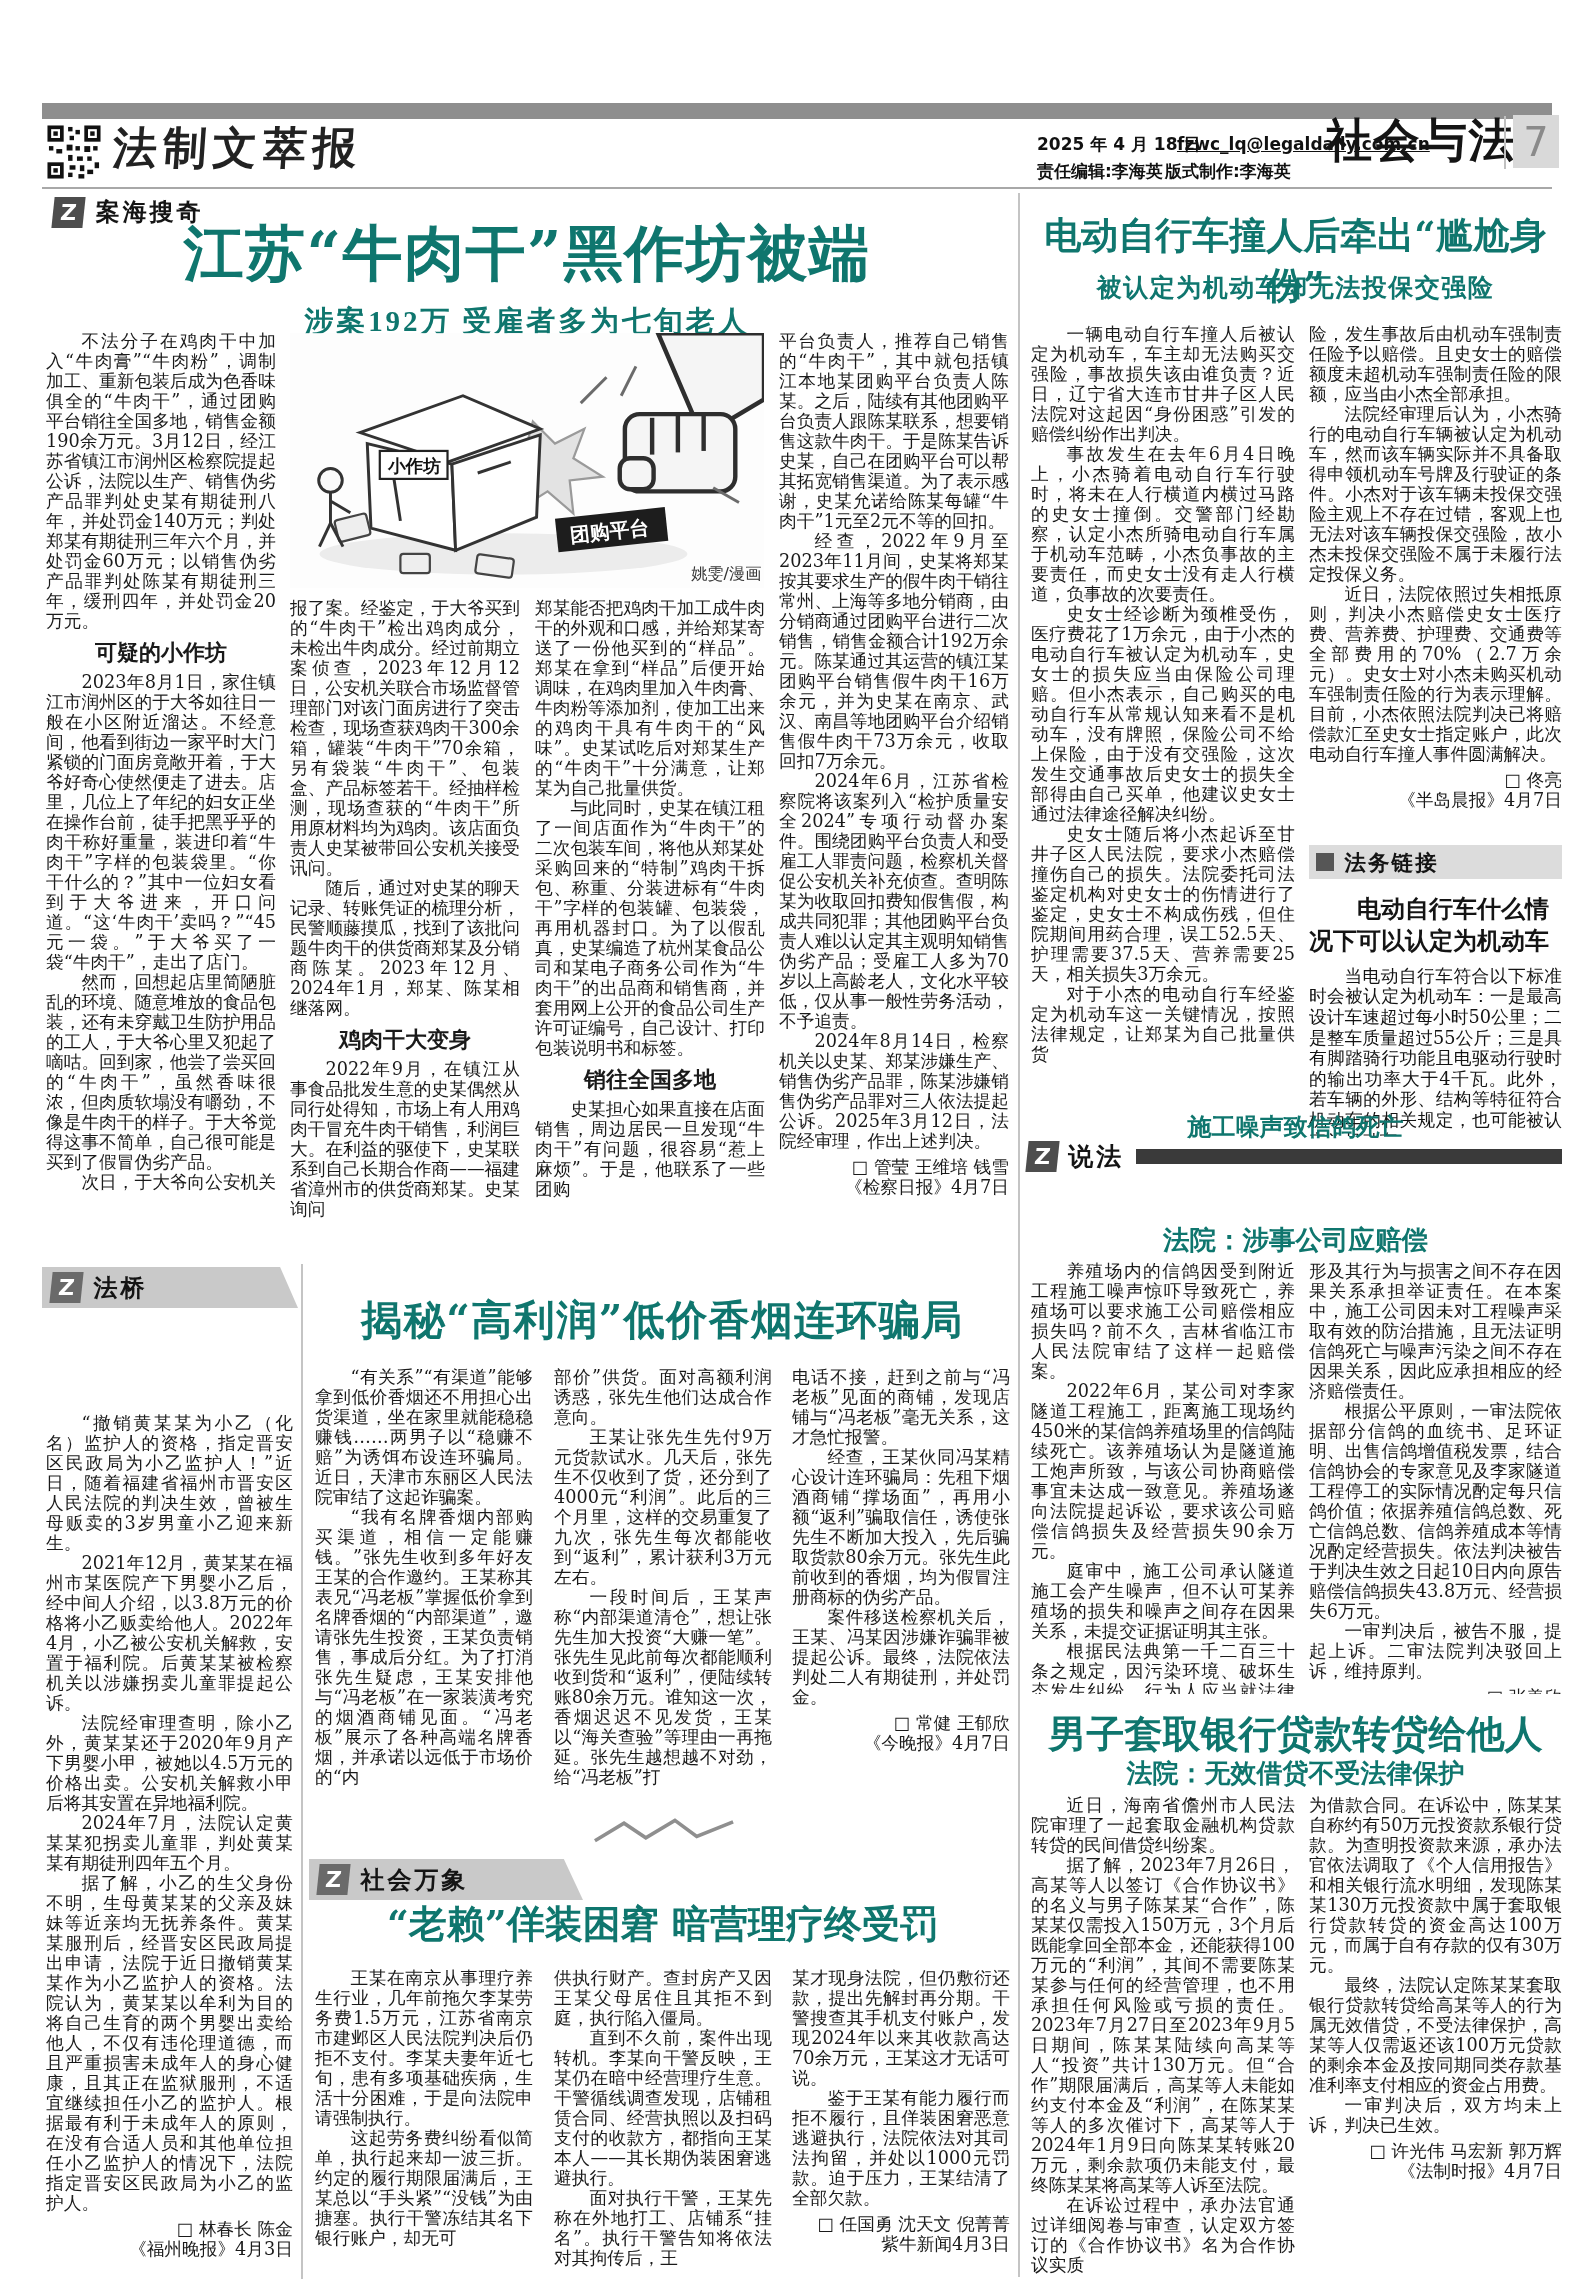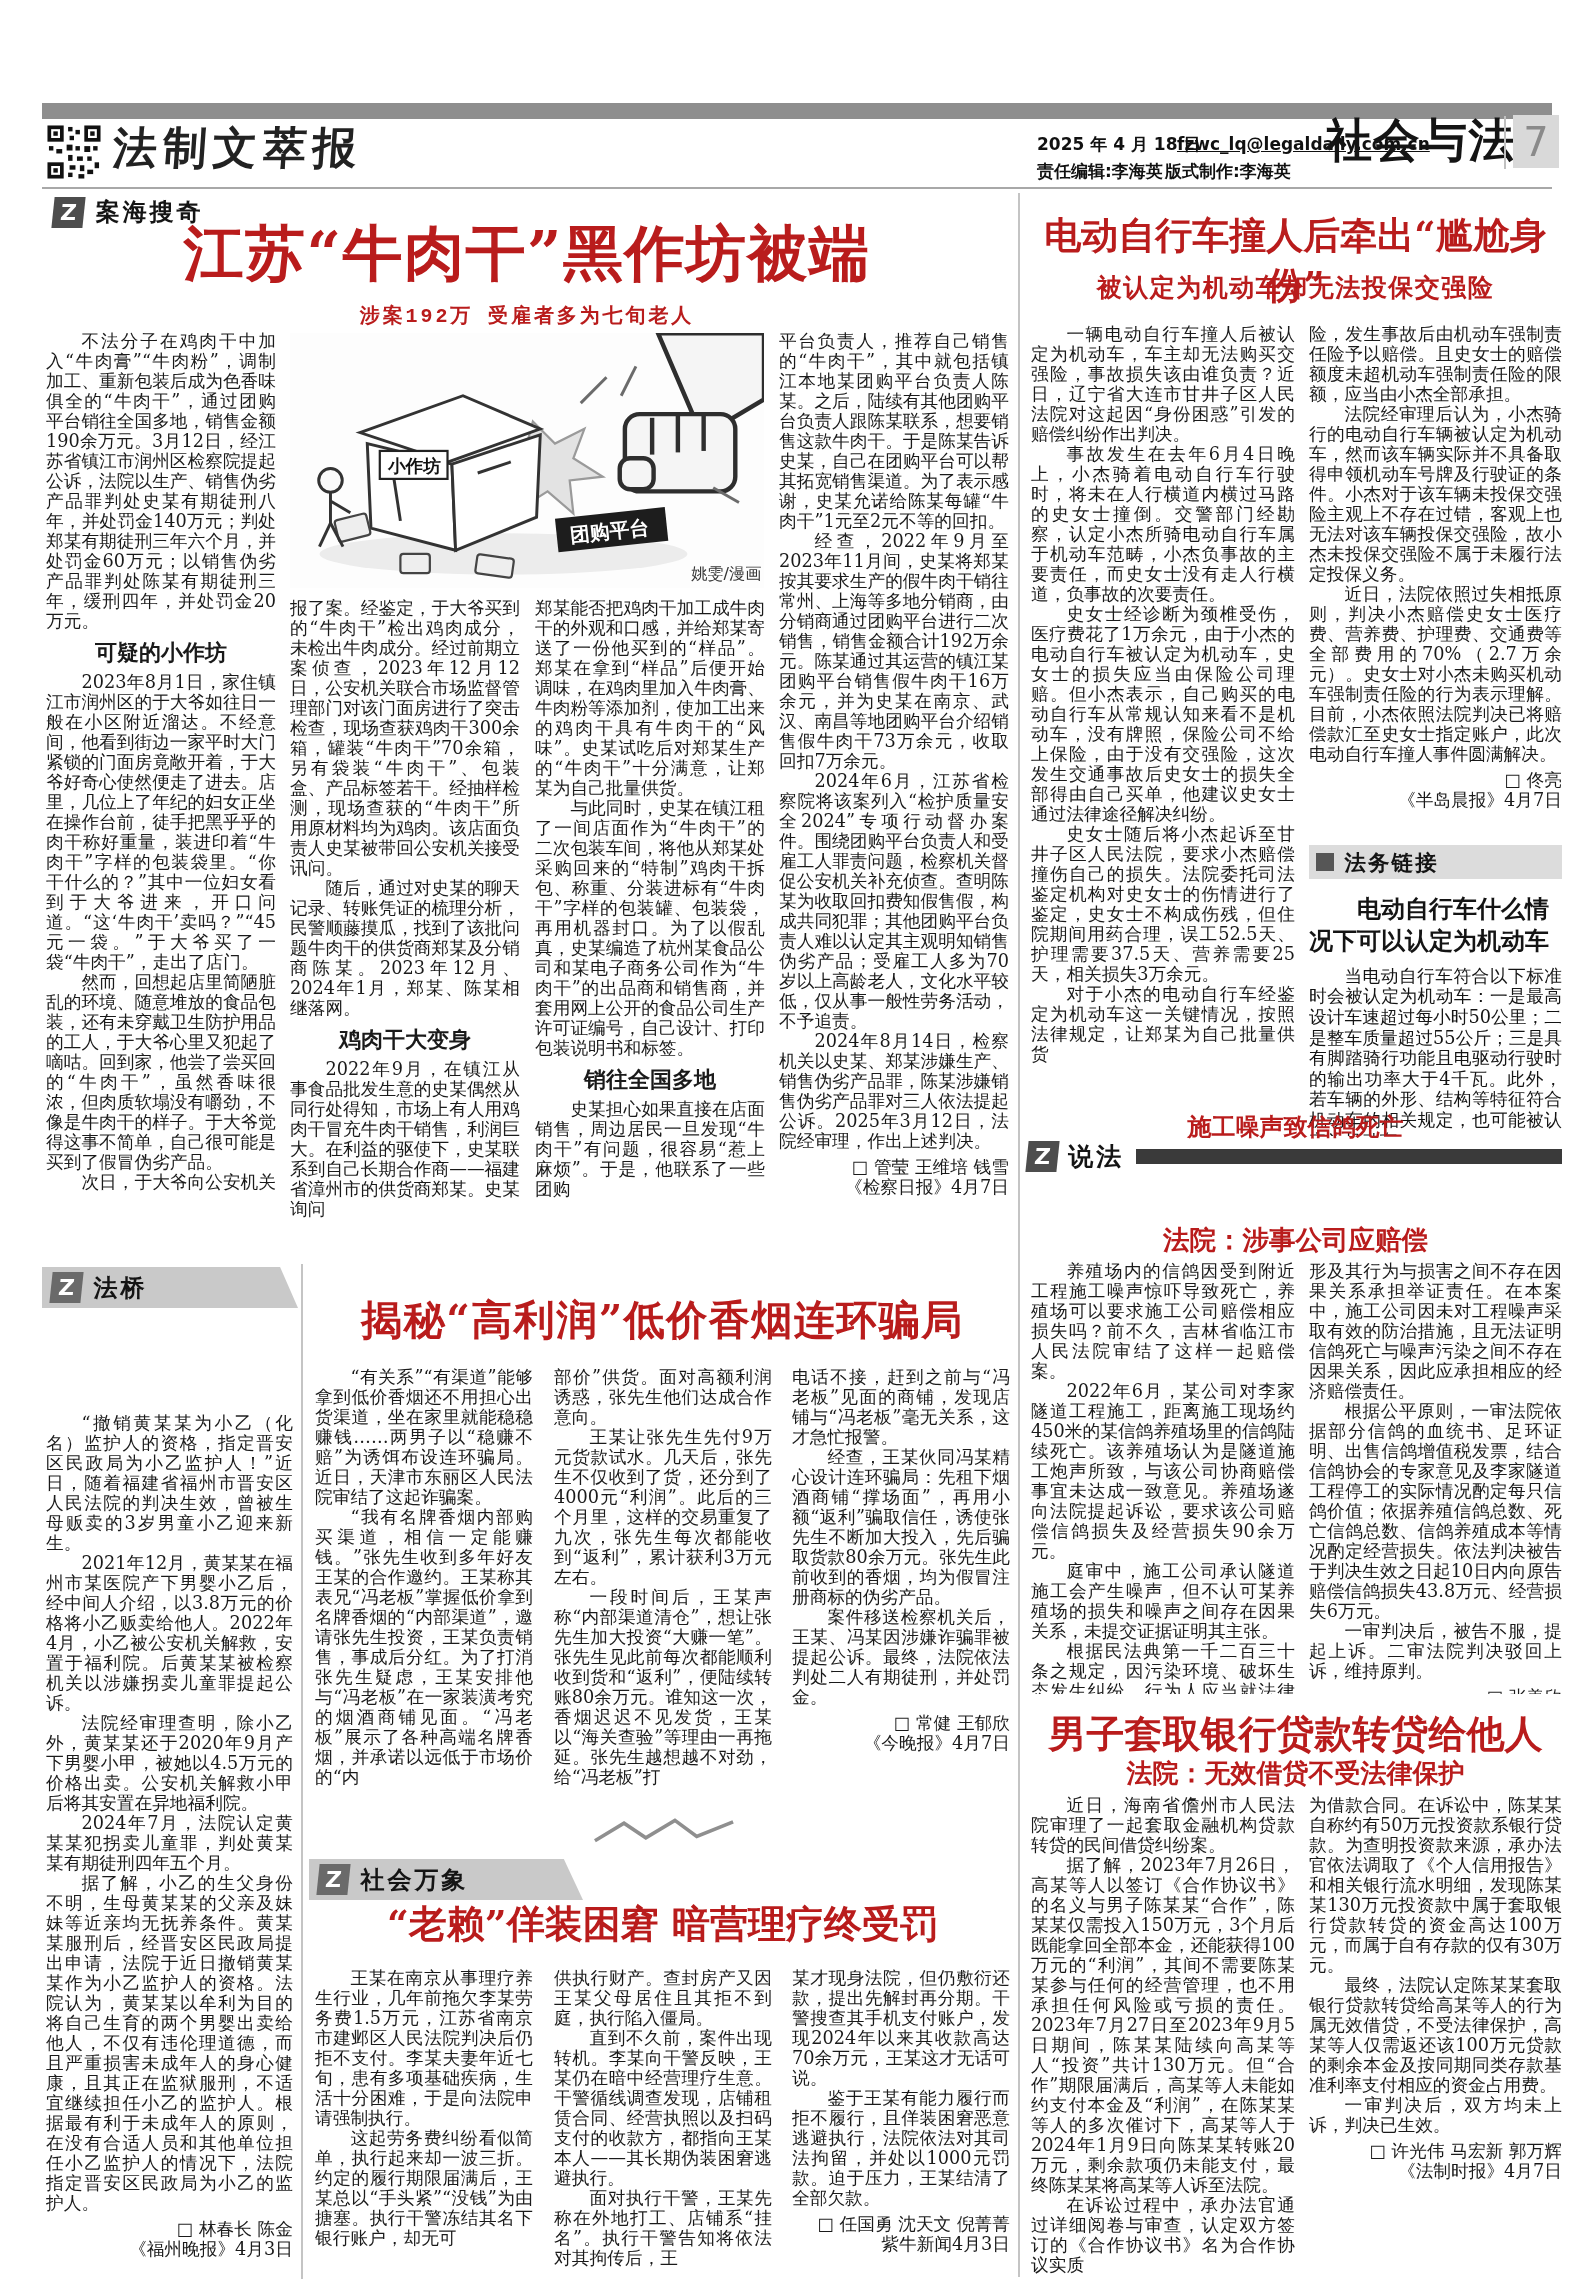--- a/index.html
+++ b/index.html
@@ -34,24 +34,24 @@
          justify-content:center;font-size:22px;font-weight:bold;
          font-family:"DejaVu Sans","Liberation Sans",sans-serif;transform:skewX(-6deg);flex:0 0 31px;}
   .kicker .ktext{margin-left:11.8px;font-size:24px;font-weight:bold;
                  font-family:"DejaVu Sans","Liberation Sans",sans-serif;letter-spacing:2.9px;white-space:nowrap;}
   .kbar{height:41px;background:#c9c9c9;clip-path:polygon(0 0,93% 0,100% 100%,0 100%);
         display:flex;align-items:center;padding-left:8.8px;box-sizing:border-box;}
   .talkbar{position:absolute;left:1027px;top:1140px;width:535px;display:flex;align-items:center;}
   .talkbar .bar{flex:1;height:14.7px;background:#3a3a3a;margin-left:11.8px;}
 
   
-  .headline{position:absolute;text-align:center;font-weight:900;color:#b91c1c;}
+  .headline{position:absolute;text-align:center;font-weight:900;color:#0f766e;}
   #beef-title{left:44px;top:214px;width:966px;font-size:60px;letter-spacing:1.5px;}
-  #beef-sub{left:44px;top:302px;width:966px;font-size:20px;font-weight:bold;letter-spacing:2.9px;
-            font-family:Liberation Mono, monospace;}
+  #beef-sub{left:44px;top:302px;width:966px;font-size:29px;font-weight:bold;letter-spacing:2.9px;
+            font-family:Liberation Serif, serif;}
   #ebike-title{left:1026px;top:211px;width:539px;font-size:37px;}
   #ebike-sub{left:1026px;top:271px;width:539px;font-size:25px;font-weight:bold;letter-spacing:1.5px;
              font-family:"DejaVu Sans","Liberation Sans",sans-serif;}
   #pigeon-title{left:1026px;top:1111px;width:539px;font-size:24px;
                 font-family:"DejaVu Sans","Liberation Sans",sans-serif;}
   #pigeon-sub{left:1026px;top:1222px;width:539px;font-size:26.5px;font-weight:bold;
               font-family:"DejaVu Sans","Liberation Sans",sans-serif;}
   #loan-title{left:1026px;top:1709px;width:539px;font-size:38px;}
   #loan-sub{left:1026px;top:1756px;width:539px;font-size:26px;font-weight:bold;
             font-family:"DejaVu Sans","Liberation Sans",sans-serif;}

